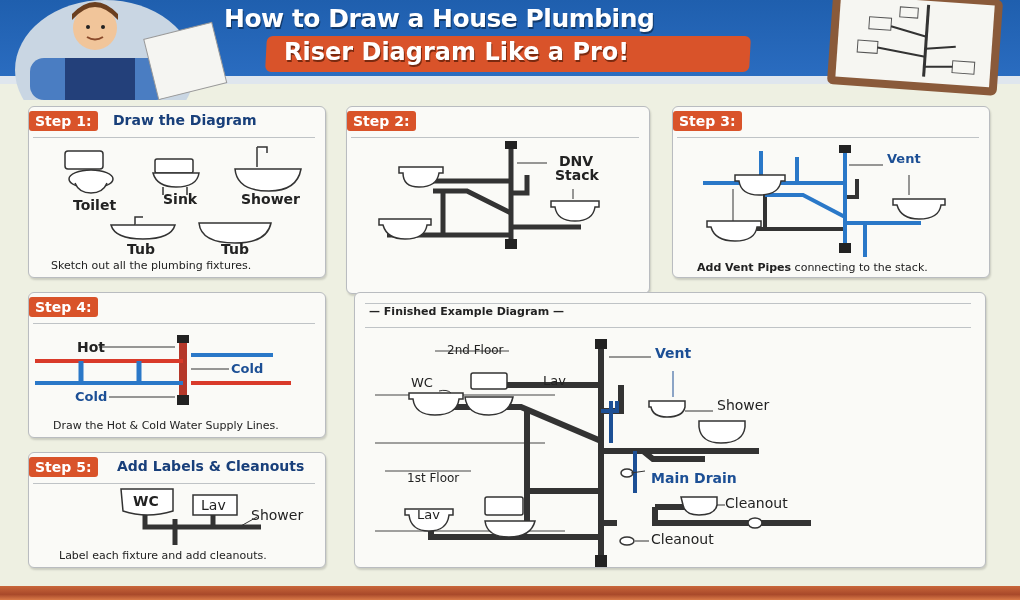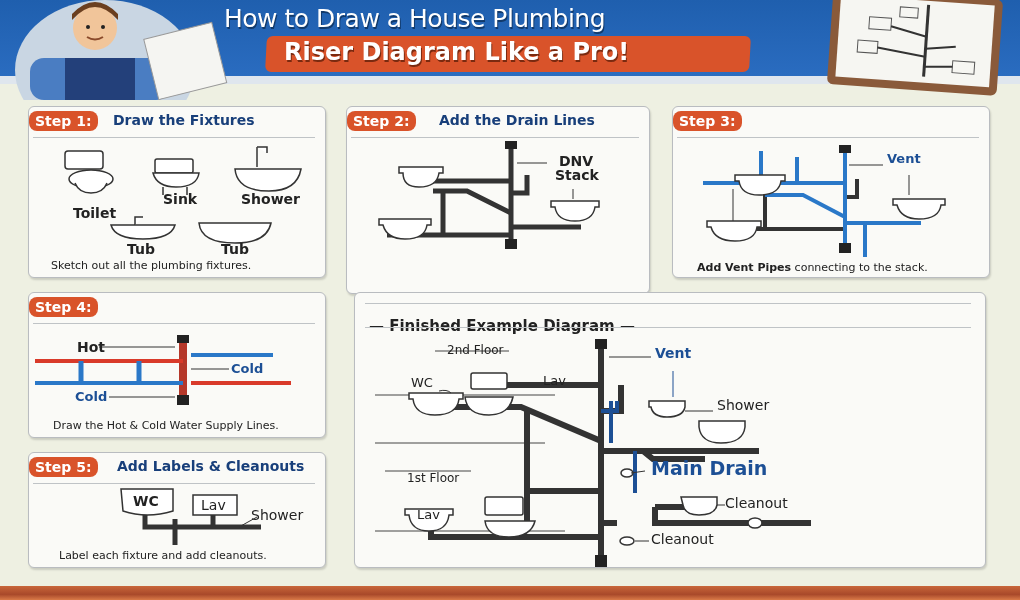--- a/index.html
+++ b/index.html
@@ -1,26 +1,26 @@
 <!DOCTYPE html>
 <html><head>
 <meta charset="utf-8">
 <style>
 *{box-sizing:border-box;margin:0;padding:0}
 body{width:1020px;height:600px;overflow:hidden;background:#eef0e2;font-family:"DejaVu Sans",sans-serif;position:relative}
 .header{position:absolute;left:0;top:0;width:1020px;height:76px;background:linear-gradient(#1f5fae,#2a6cc0);}
 .hstripe{position:absolute;left:0;top:76px;width:1020px;height:8px;background:#dfe6ee}
-.title1{position:absolute;left:224px;top:4px;font-size:25px;font-weight:normal;color:#fff;letter-spacing:-0.5px;text-shadow:1px 2px 0 #123a6b}
+.title1{position:absolute;left:224px;top:4px;font-size:25px;font-weight:bold;color:#fff;letter-spacing:-0.5px;text-shadow:1px 2px 0 #123a6b}
 .banner{position:absolute;left:266px;top:36px;width:484px;height:36px;background:#d9532a;border-radius:6px;transform:skew(-3deg)}
 .title2{position:absolute;left:284px;top:38px;font-size:24px;font-weight:bold;color:#fff;text-shadow:1px 2px 0 #7a2a10}
 .avatar{position:absolute;left:10px;top:0}
 .clip{position:absolute;left:830px;top:-6px;width:170px;height:96px;background:#8a5a3a;border-radius:6px;transform:rotate(4deg)}
 .clip .paper{position:absolute;left:8px;top:6px;right:8px;bottom:8px;background:#f6f6f2}
 .card{position:absolute;background:#fafaf7;border:1.5px solid #b9bcc0;border-radius:6px;box-shadow:1px 2px 2px rgba(0,0,0,.15)}
-.stepbadge{position:absolute;left:0;top:4px;background:#d9532a;color:#fff;font-weight:bold;font-size:14px;padding:2px 6px;border-radius:8px}
+.stepbadge{position:absolute;left:0;top:4px;background:#d9532a;color:#fff;font-weight:bold;font-size:14px;padding:2px 6px;border-radius:3px}
 .steptitle{position:absolute;top:5px;font-weight:bold;font-size:14px;color:#183f7a}
 .hline{position:absolute;height:1px;background:#bfc3c6}
 .caption{position:absolute;font-size:11px;color:#222;white-space:nowrap}
 .lbl{position:absolute;font-size:14px;font-weight:bold;color:#222;white-space:nowrap}
 .blue{color:#1c4f95}
 .floor{position:absolute;left:0;right:0;bottom:0;height:14px;background:linear-gradient(#c8663a,#a9492a 60%,#d97a48)}
 svg{position:absolute;left:0;top:0}
 </style>
 </head>
 <body>
@@ -52,21 +52,21 @@
       <rect x="30" y="20" width="22" height="12" fill="none" stroke="#555"></rect>
       <rect x="20" y="44" width="20" height="12" fill="none" stroke="#555"></rect>
       <rect x="116" y="58" width="22" height="12" fill="none" stroke="#555"></rect>
       <path d="M52 28 L88 36 M40 50 L88 56 M88 48 L118 44 M88 66 L116 64" stroke="#333" stroke-width="2" fill="none"></path>
     </svg>
   </div>
 </div>
 
 <div class="card" style="left:28px;top:106px;width:298px;height:172px">
   <div class="stepbadge">Step 1:</div>
-  <div class="steptitle" style="left:84px">Draw the Fixtures</div>
+  <div class="steptitle" style="left:84px">Draw the Diagram</div>
   <div class="hline" style="left:4px;right:10px;top:30px"></div>
   <svg width="298" height="172">
     <g stroke="#333" stroke-width="1.5" fill="#fff">
       <rect x="36" y="44" width="38" height="18" rx="3"></rect>
         <ellipse cx="62" cy="72" rx="22" ry="9"></ellipse>
         <path d="M46 76 Q50 86 62 86 Q74 86 78 76"></path>
     </g>
     <g stroke="#333" stroke-width="1.5" fill="#fff">
       <rect x="126" y="52" width="38" height="14" rx="2"></rect>
         <path d="M124 66 L170 66 Q168 80 147 80 Q128 80 124 66Z"></path>
@@ -79,31 +79,30 @@
         <path d="M228 40 L238 40 L238 46"></path>
     </g>
     <g stroke="#333" stroke-width="1.5" fill="#fff">
       <path d="M82 118 L146 118 Q142 132 114 132 Q86 132 82 118Z"></path>
         <path d="M106 118 L106 110 L114 110"></path>
     </g>
     <g stroke="#333" stroke-width="1.5" fill="#fff">
       <path d="M170 116 Q172 136 206 136 Q238 136 242 116Z"></path>
     </g>
   </svg>
-  <div class="lbl" style="left:44px;top:98px">Toilet</div>
+  <div class="lbl" style="left:44px;top:90px">Toilet</div>
   <div class="lbl" style="left:134px;top:84px">Sink</div>
   <div class="lbl" style="left:212px;top:84px">Shower</div>
   <div class="lbl" style="left:98px;top:134px">Tub</div>
   <div class="lbl" style="left:192px;top:134px">Tub</div>
   <div class="caption" style="left:22px;top:152px">Sketch out all the plumbing fixtures.</div>
 </div>
 
 <div class="card" style="left:346px;top:106px;width:304px;height:188px">
   <div class="stepbadge">Step 2:</div>
-  <div class="steptitle" style="left:92px">Add the Drain Lines</div>
   <div class="hline" style="left:4px;right:10px;top:30px"></div>
   <svg width="304" height="172">
     <g stroke="#333" stroke-width="5" fill="none">
       <line x1="164" y1="36" x2="164" y2="140"></line>
       <path d="M60 74 L164 74"></path>
         <path d="M40 128 L164 128"></path>
       <path d="M86 84 L120 84 L164 106"></path>
         <line x1="96" y1="84" x2="96" y2="128"></line>
       <path d="M180 68 L180 86 L166 86"></path>
         <path d="M164 120 L234 120"></path>
@@ -191,21 +190,21 @@
     <path d="M210 74 L228 64" stroke="#333"></path>
   </svg>
   <div class="lbl" style="left:104px;top:40px">WC</div>
   <div class="lbl" style="left:172px;top:44px;font-weight:normal">Lav</div>
   <div class="lbl" style="left:222px;top:54px;font-weight:normal">Shower</div>
   <div class="caption" style="left:30px;top:96px">Label each fixture and add cleanouts.</div>
 </div>
 
 <div class="card" style="left:354px;top:292px;width:632px;height:276px">
   <div class="hline" style="left:10px;right:14px;top:10px"></div>
-  <div class="lbl" style="left:14px;top:24px;font-size:15px">— <span>Finished Example Diagram</span> —</div>
+  <div class="lbl" style="left:14px;top:12px;font-size:11px">— <span>Finished Example Diagram</span> —</div>
   <div class="hline" style="left:10px;right:14px;top:34px"></div>
   <svg width="632" height="276">
     <g stroke="#444" stroke-width="1">
       <line x1="80" y1="58" x2="154" y2="58"></line>
         <line x1="30" y1="178" x2="116" y2="178"></line>
       <line x1="20" y1="102" x2="200" y2="102"></line>
         <line x1="20" y1="150" x2="190" y2="150"></line>
         <line x1="20" y1="238" x2="210" y2="238"></line>
     </g>
     <g stroke="#333" stroke-width="6" fill="none">
@@ -251,20 +250,20 @@
         <path d="M362 212 L370 212"></path>
         <path d="M280 248 L294 248"></path>
       <path d="M84 98 Q92 96 96 100"></path>
     </g>
   </svg>
   <div class="lbl" style="left:92px;top:50px;font-weight:normal;font-size:12px">2nd Floor</div>
   <div class="lbl" style="left:56px;top:82px;font-size:13px;font-weight:normal">WC</div>
   <div class="lbl" style="left:188px;top:80px;font-size:13px;font-weight:normal">Lav</div>
   <div class="lbl blue" style="left:300px;top:52px;font-size:14px">Vent</div>
   <div class="lbl" style="left:362px;top:104px;font-size:14px;font-weight:normal">Shower</div>
-  <div class="lbl blue" style="left:296px;top:164px;font-size:19px">Main Drain</div>
+  <div class="lbl blue" style="left:296px;top:177px;font-size:14px">Main Drain</div>
   <div class="lbl" style="left:52px;top:178px;font-weight:normal;font-size:12px">1st Floor</div>
   <div class="lbl" style="left:62px;top:214px;font-size:13px;font-weight:normal">Lav</div>
   <div class="lbl" style="left:370px;top:202px;font-size:14px;font-weight:normal">Cleanout</div>
   <div class="lbl" style="left:296px;top:238px;font-size:14px;font-weight:normal">Cleanout</div>
 </div>
 
 <div class="floor"></div>
 
 </body></html>

